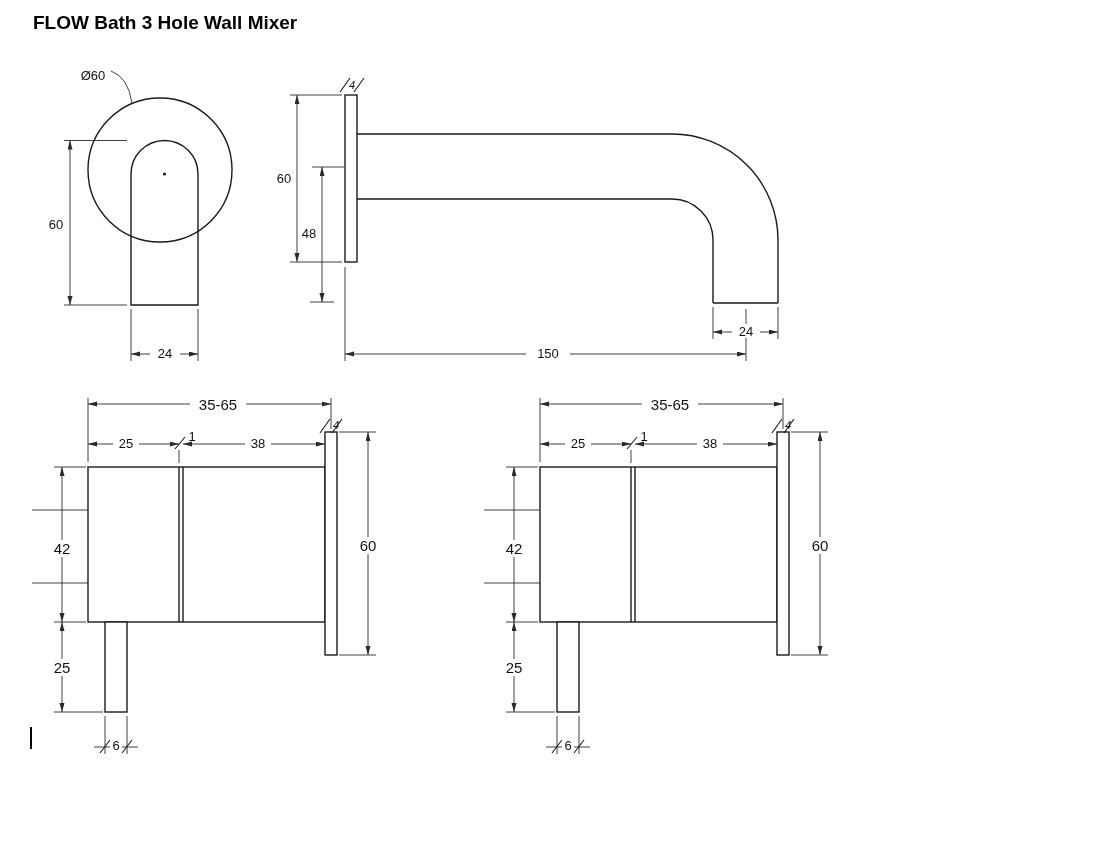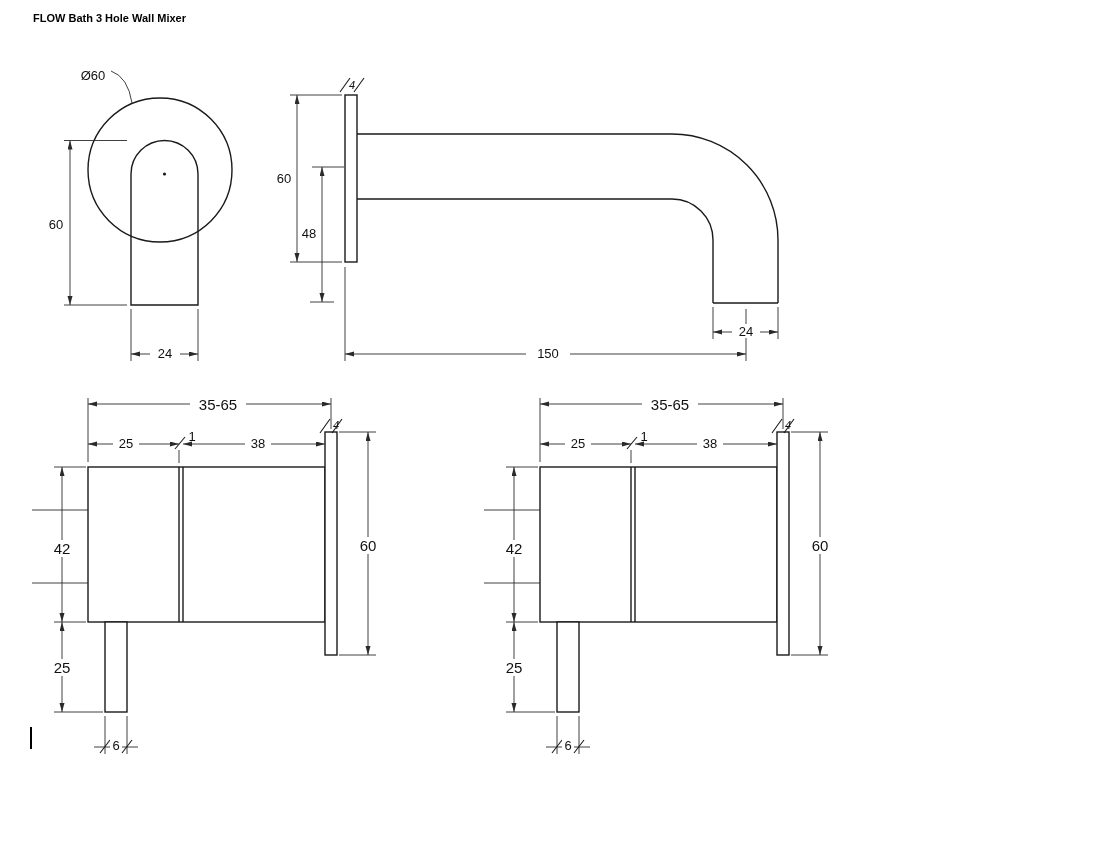--- a/index.html
+++ b/index.html
@@ -1,18 +1,18 @@
 <!DOCTYPE html>
 <html><head>
 <meta charset="utf-8">
 <style>
   html,body{margin:0;padding:0;background:#ffffff;}
   .page{position:relative;width:1106px;height:841px;background:#fff;overflow:hidden;
         font-family:"Liberation Sans",sans-serif;}
-  .doc-title{position:absolute;left:33px;top:12px;font-size:11px;font-weight:bold;color:#000;}
+  .doc-title{position:absolute;left:33px;top:12px;font-size:19px;font-weight:bold;color:#000;}
   .cursor-bar{position:absolute;left:30px;top:727px;width:2px;height:22px;background:#000;}
   svg.drawing{position:absolute;left:0;top:0;}
 
   
   .ol{fill:none;stroke:#1a1a1a;stroke-width:1.4;}
   rect.ol{fill:#ffffff;}
   .ext{fill:none;stroke:#2a2a2a;stroke-width:0.9;}
   .dim{fill:none;stroke:#2a2a2a;stroke-width:0.9;}
   .arr2{marker-start:url(#as);marker-end:url(#ae);}
   .tick{stroke:#1a1a1a;stroke-width:1.1;}

